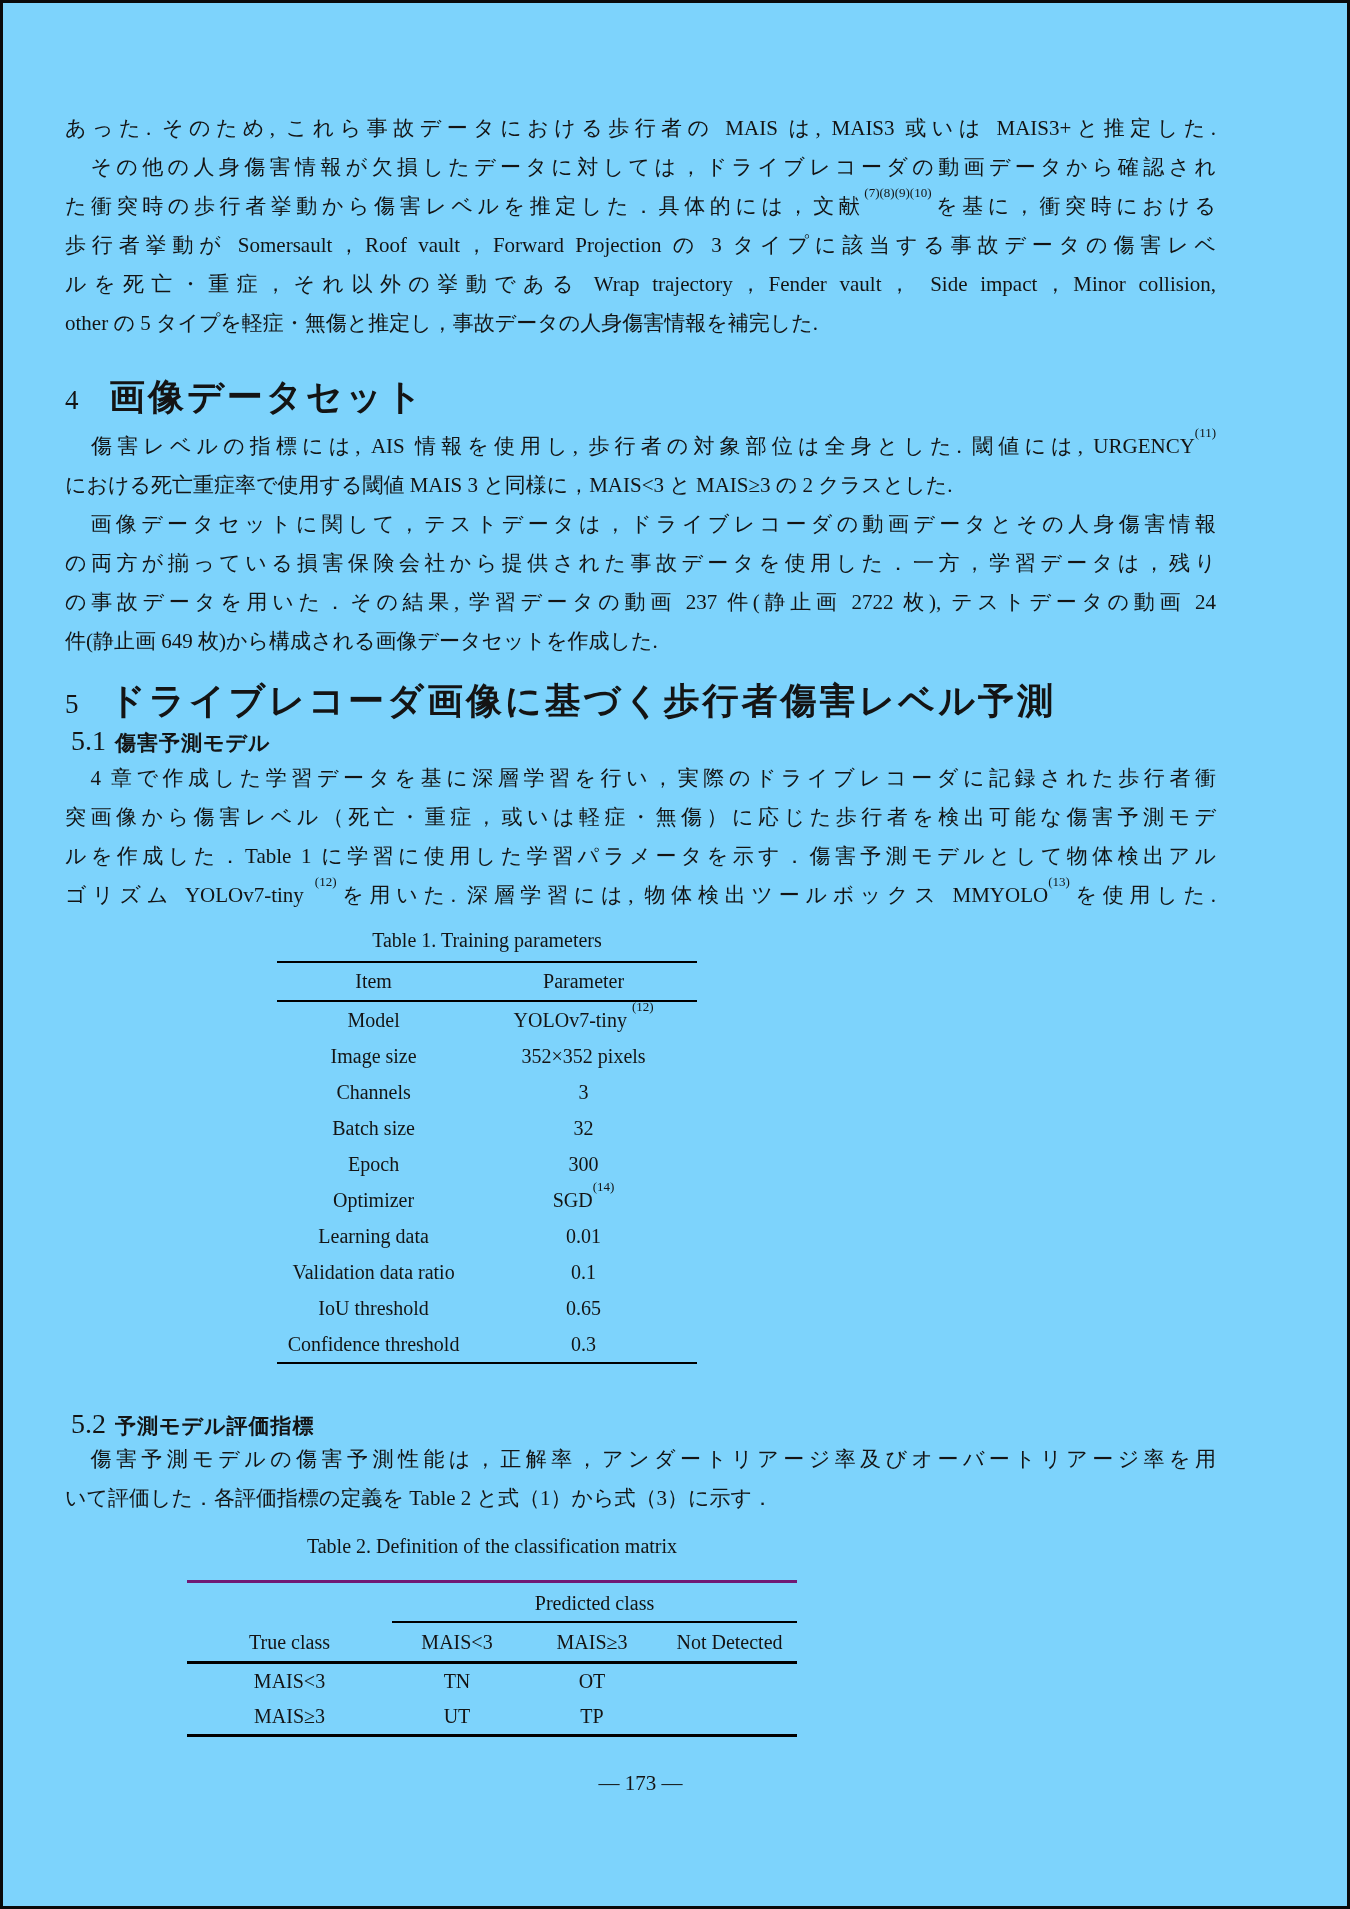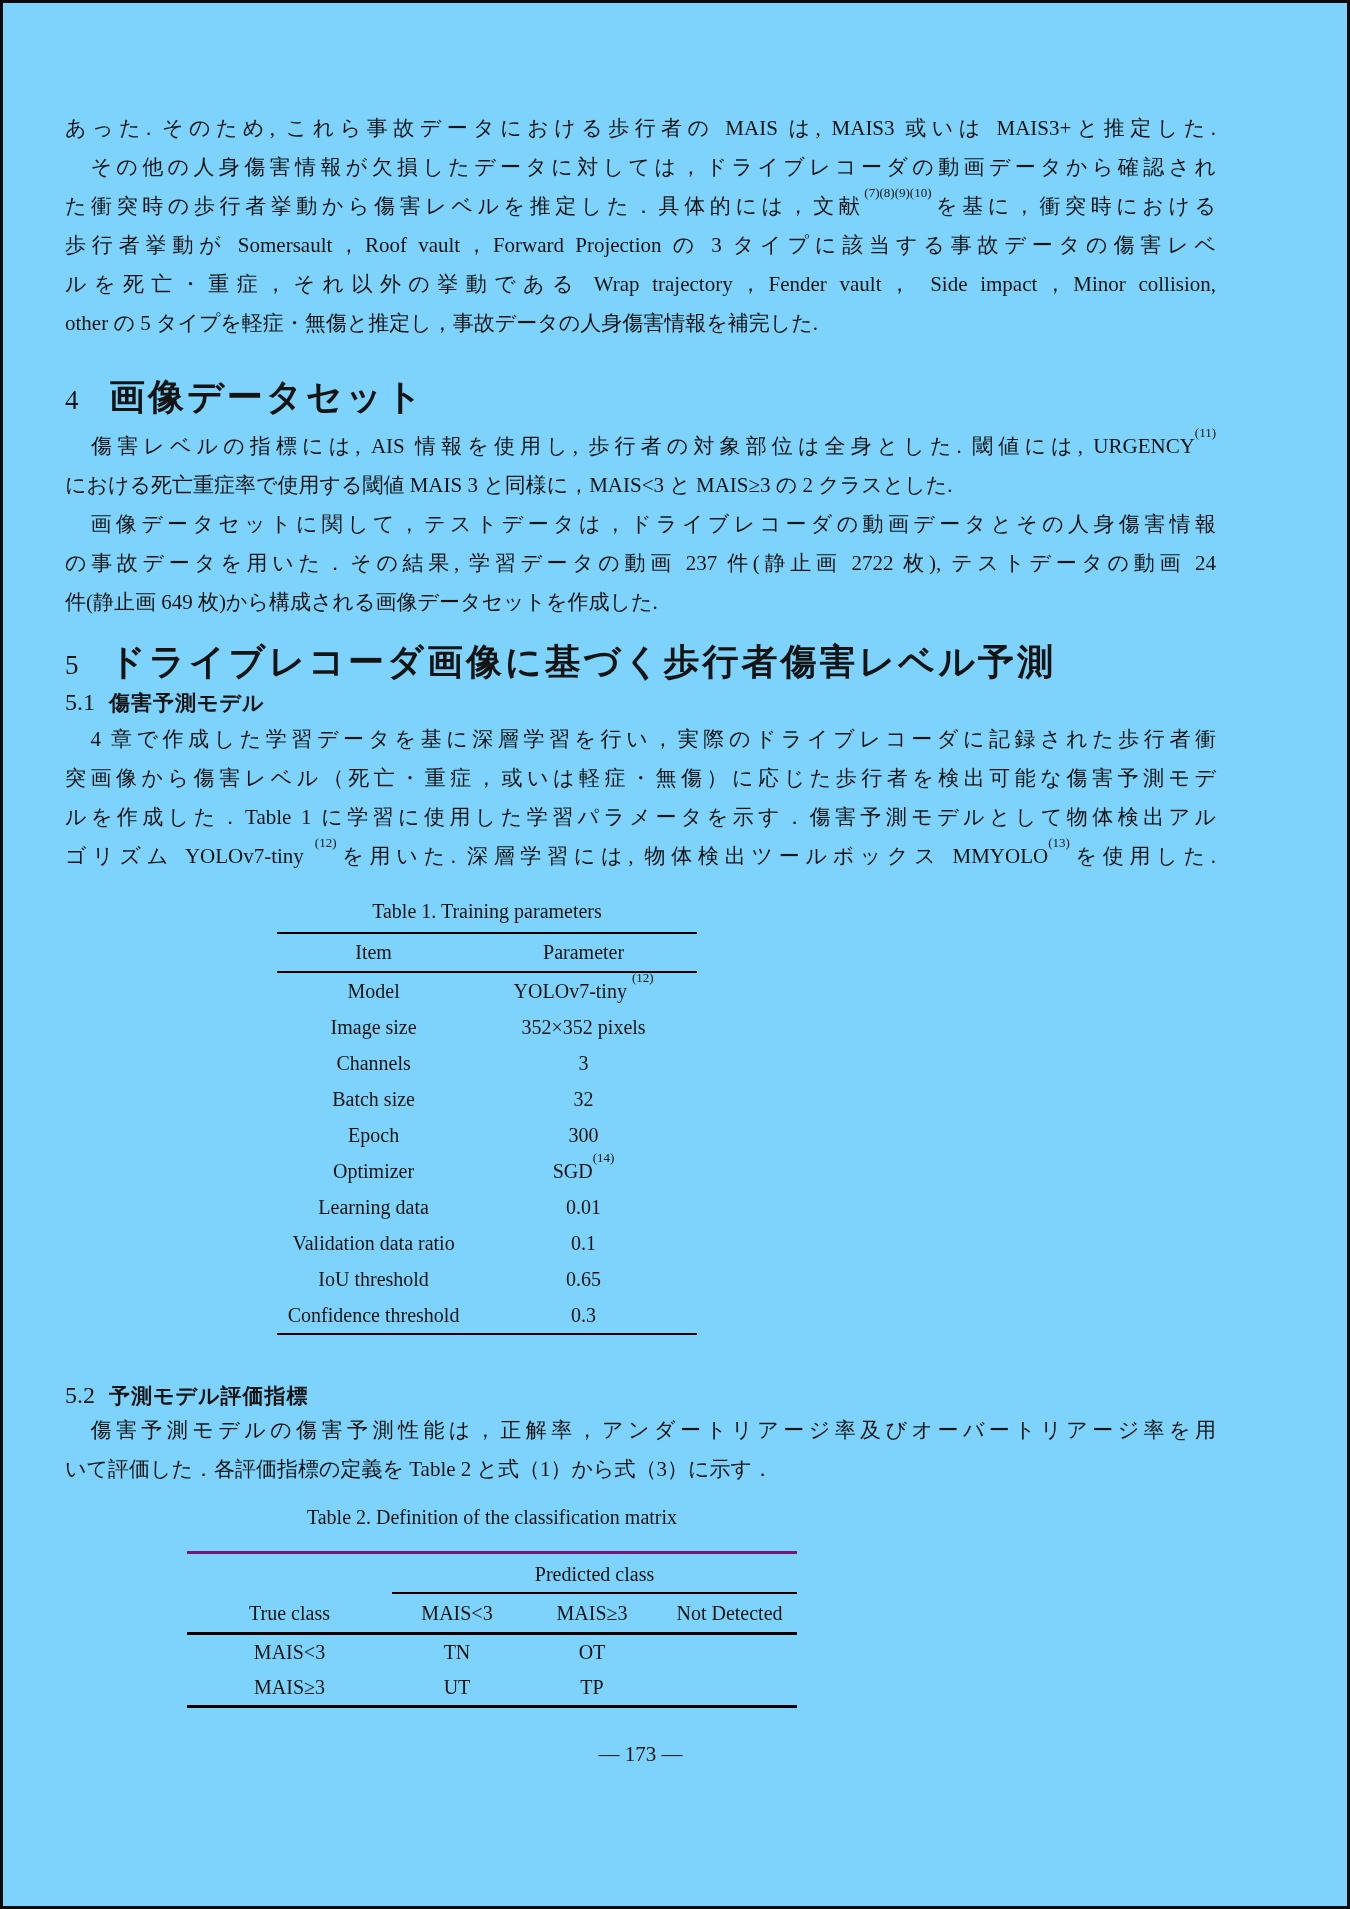--- a/index.html
+++ b/index.html
@@ -16,26 +16,26 @@
   }
   .bl { font-size:21px; line-height:39px; height:39px; overflow:visible; white-space:nowrap; }
   .j  { text-align:justify; text-align-last:justify; }
   sup.ref { font-size:13px; line-height:0; position:relative; top:-8px; white-space:nowrap; }
 
   .h1 { margin-top:32px; height:44px; line-height:44px; white-space:nowrap; }
   .h1 .num { font-size:27px; display:inline-block; width:44px; }
   .h1 .ttl { font-size:36px; font-weight:bold; font-family:"Liberation Sans","DejaVu Sans",sans-serif; letter-spacing:3px; }
 
   .h2 { height:32px; line-height:32px; white-space:nowrap; }
-  .h2 .num { font-size:24px; display:inline-block; width:44px; }
+  .h2 .num { font-size:28px; display:inline-block; width:44px;margin-left:6px; }
   .h2 .ttl { font-size:21px; font-weight:bold; font-family:"Liberation Sans","DejaVu Sans",sans-serif; letter-spacing:1px; }
   .mt18 { margin-top:18px; } .mt8 { margin-top:8px; } .mt2 { margin-top:2px; } .mt44 { margin-top:44px; }
 
   
-  .t1wrap { width:420px; margin-left:212px; margin-top:20px; }
+  .t1wrap { width:420px; margin-left:212px; margin-top:10px; }
   .t1cap  { text-align:center; font-size:20px; height:30px; line-height:30px; margin-bottom:6px; }
   .t1 { border-top:2px solid #000; border-bottom:2px solid #000; font-size:20px; }
   .t1 .hrow { display:flex; height:37px; line-height:37px; border-bottom:2px solid #000; }
   .t1 .row  { display:flex; height:36px; line-height:36px; }
   .t1 .c1 { width:46%; text-align:center; }
   .t1 .c2 { width:54%; text-align:center; }
 
   
   .t2wrap { width:610px; margin-left:122px; margin-top:14px; }
   .t2cap  { text-align:center; font-size:20px; height:28px; line-height:28px; margin-bottom:10px; white-space:nowrap; }
@@ -72,20 +72,21 @@
 
   <div class="h1">
     <span class="num">4</span><span class="ttl">画像データセット</span>
   </div>
   <div class="mt8">
     <div class="bl j">
       <span>　傷害レベルの指標には, AIS 情報を使用し, 歩行者の対象部位は全身とした. 閾値には, URGENCY</span><sup class="ref">(11)</sup>
     </div>
     <div class="bl">における死亡重症率で使用する閾値 MAIS 3 と同様に，MAIS&lt;3 と MAIS≥3 の 2 クラスとした.</div>
     <div class="bl j">　画像データセットに関して，テストデータは，ドライブレコーダの動画データとその人身傷害情報</div>
+    <div class="bl j">の両方が揃っている損害保険会社から提供された事故データを使用した．一方，学習データは，残り</div>
     <div class="bl j">の事故データを用いた．その結果, 学習データの動画 237 件(静止画 2722 枚), テストデータの動画 24</div>
     <div class="bl">件(静止画 649 枚)から構成される画像データセットを作成した.</div>
   </div>
 
   <div class="h1 mt18" style="margin-top:18px;">
     <span class="num">5</span><span class="ttl">ドライブレコーダ画像に基づく歩行者傷害レベル予測</span>
   </div>
   <div class="h2 mt2">
     <span class="num">5.1</span><span class="ttl">傷害予測モデル</span>
   </div>

